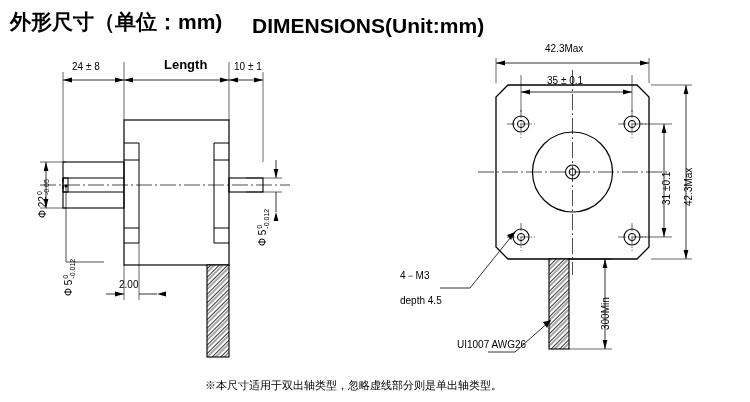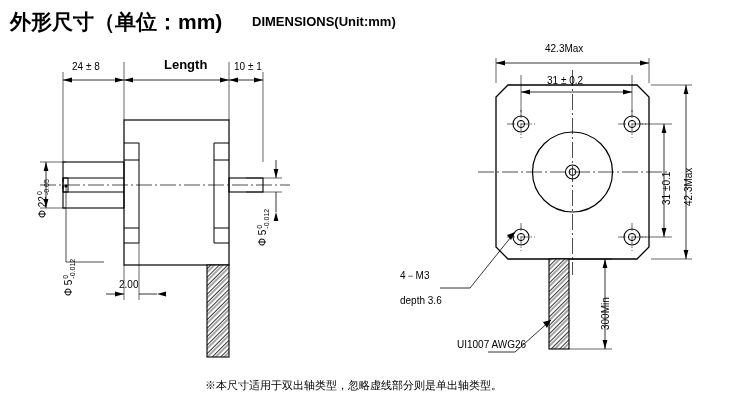--- a/index.html
+++ b/index.html
@@ -27,21 +27,21 @@
     top: 8px;
     font-size: 21px;
     font-weight: bold;
     letter-spacing: 0px;
     white-space: nowrap;
   }
   .title-en {
     position: absolute;
     left: 252px;
     top: 14px;
-    font-size: 13px;
+    font-size: 21px;
     font-weight: bold;
     white-space: nowrap;
   }
   .lbl {
     position: absolute;
     font-size: 10px;
     white-space: nowrap;
     line-height: 1.05;
   }
   .lbl.big {
@@ -238,23 +238,23 @@
     <span>Φ 5</span><span class="frac"><span>0</span><span>-0.012</span></span>
   </div>
 
   <div class="lbl rot" style="left:256px; top:246px;">
     <span>Φ 5</span><span class="frac"><span>0</span><span>-0.012</span></span>
   </div>
 
   <div class="lbl" style="left:119px; top:280px;">2.00</div>
 
   <div class="lbl" style="left:545px; top:44px;">42.3Max</div>
-  <div class="lbl" style="left:547px; top:76px;">31 ± 0.2</div>
+  <div class="lbl" style="left:547px; top:76px;">35 ± 0.1</div>
   <div class="lbl rot" style="left:662px; top:205px;">31 ±0.1</div>
   <div class="lbl rot" style="left:684px; top:206px;">42.3Max</div>
 
   <div class="lbl" style="left:400px; top:271px;">4－M3</div>
-  <div class="lbl" style="left:400px; top:296px;">depth 3.6</div>
+  <div class="lbl" style="left:400px; top:296px;">depth 4.5</div>
   <div class="lbl" style="left:457px; top:340px;">UI1007 AWG26</div>
   <div class="lbl rot" style="left:601px; top:330px;">300Min</div>
 
   <div class="note">※本尺寸适用于双出轴类型，忽略虚线部分则是单出轴类型。</div>
 </div>
 
 </body></html>

